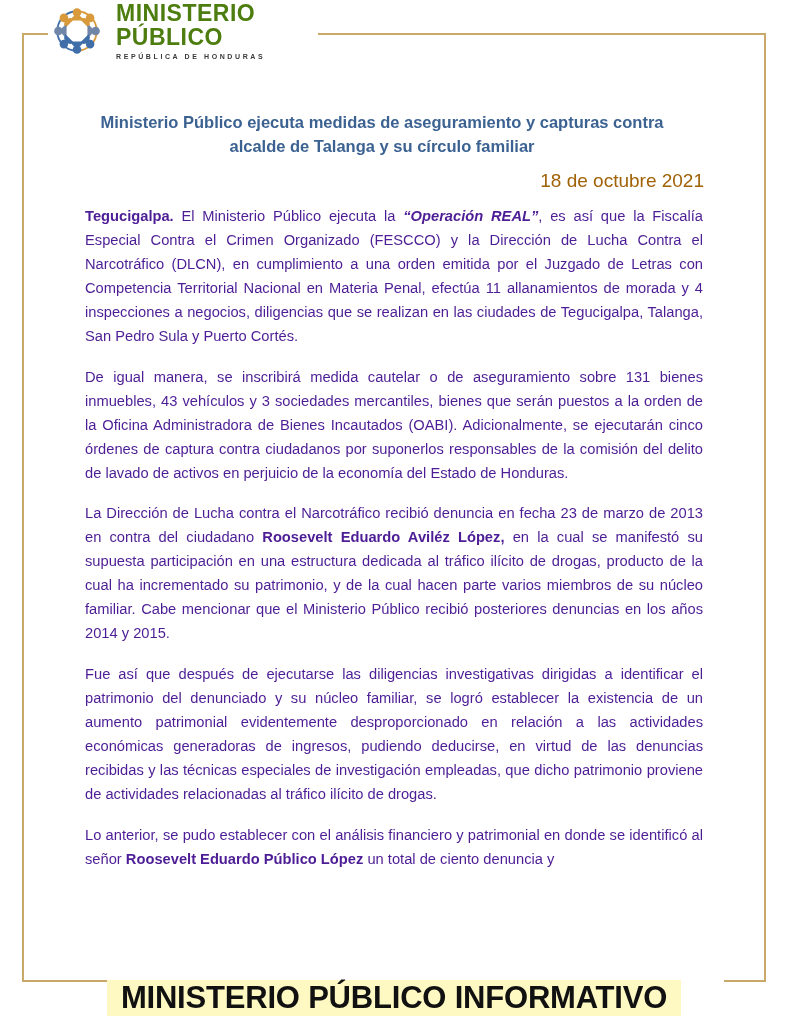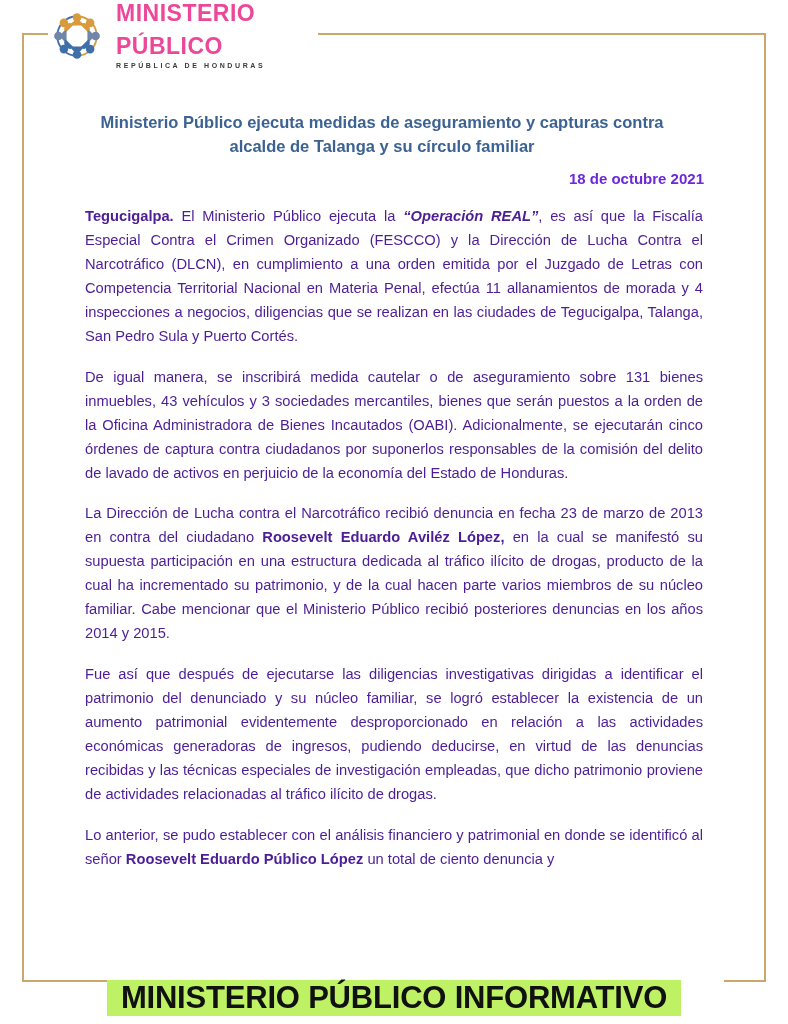--- a/index.html
+++ b/index.html
@@ -56,23 +56,23 @@
     display: flex;
     flex-direction: column;
     line-height: 1;
   }
   .wordmark-line1,
   .wordmark-line2 {
     font-family: "Liberation Sans", sans-serif;
     font-weight: bold;
     font-size: 23px;
     letter-spacing: 0.5px;
-    color: #ec4899;
-  }
-  .wordmark-line2 { margin-top: 10px; }
+    color: #4d7c0f;
+  }
+  .wordmark-line2 { margin-top: 1px; }
   .wordmark-sub {
     font-family: "Liberation Sans", sans-serif;
     font-size: 7px;
     font-weight: bold;
     letter-spacing: 2.6px;
     color: #3a3a3a;
     margin-top: 4px;
   }
 
   
@@ -88,23 +88,23 @@
     line-height: 1.45;
   }
 
   
   .dateline {
     position: absolute;
     left: 84px;
     top: 170px;
     width: 620px;
     text-align: right;
-    font-size: 15px;
-    font-weight: bold;
-    color: #6d28d9;
+    font-size: 19px;
+    font-weight: normal;
+    color: #a16207;
   }
 
   
   .body-copy {
     position: absolute;
     left: 85px;
     top: 205px;
     width: 618px;
     font-size: 14.7px;
     line-height: 1.63;
@@ -125,21 +125,21 @@
   .footer {
     position: absolute;
     left: 0;
     bottom: 8px;
     width: 788px;
     text-align: center;
     z-index: 3;
   }
   .footer-text {
     display: inline-block;
-    background: #bef264;
+    background: #fef9c3;
     padding: 0 14px;
     font-family: "Liberation Sans", sans-serif;
     font-weight: bold;
     font-size: 31px;
     letter-spacing: -0.2px;
     color: #111111;
   }
 </style>
 </head>
 <body>

